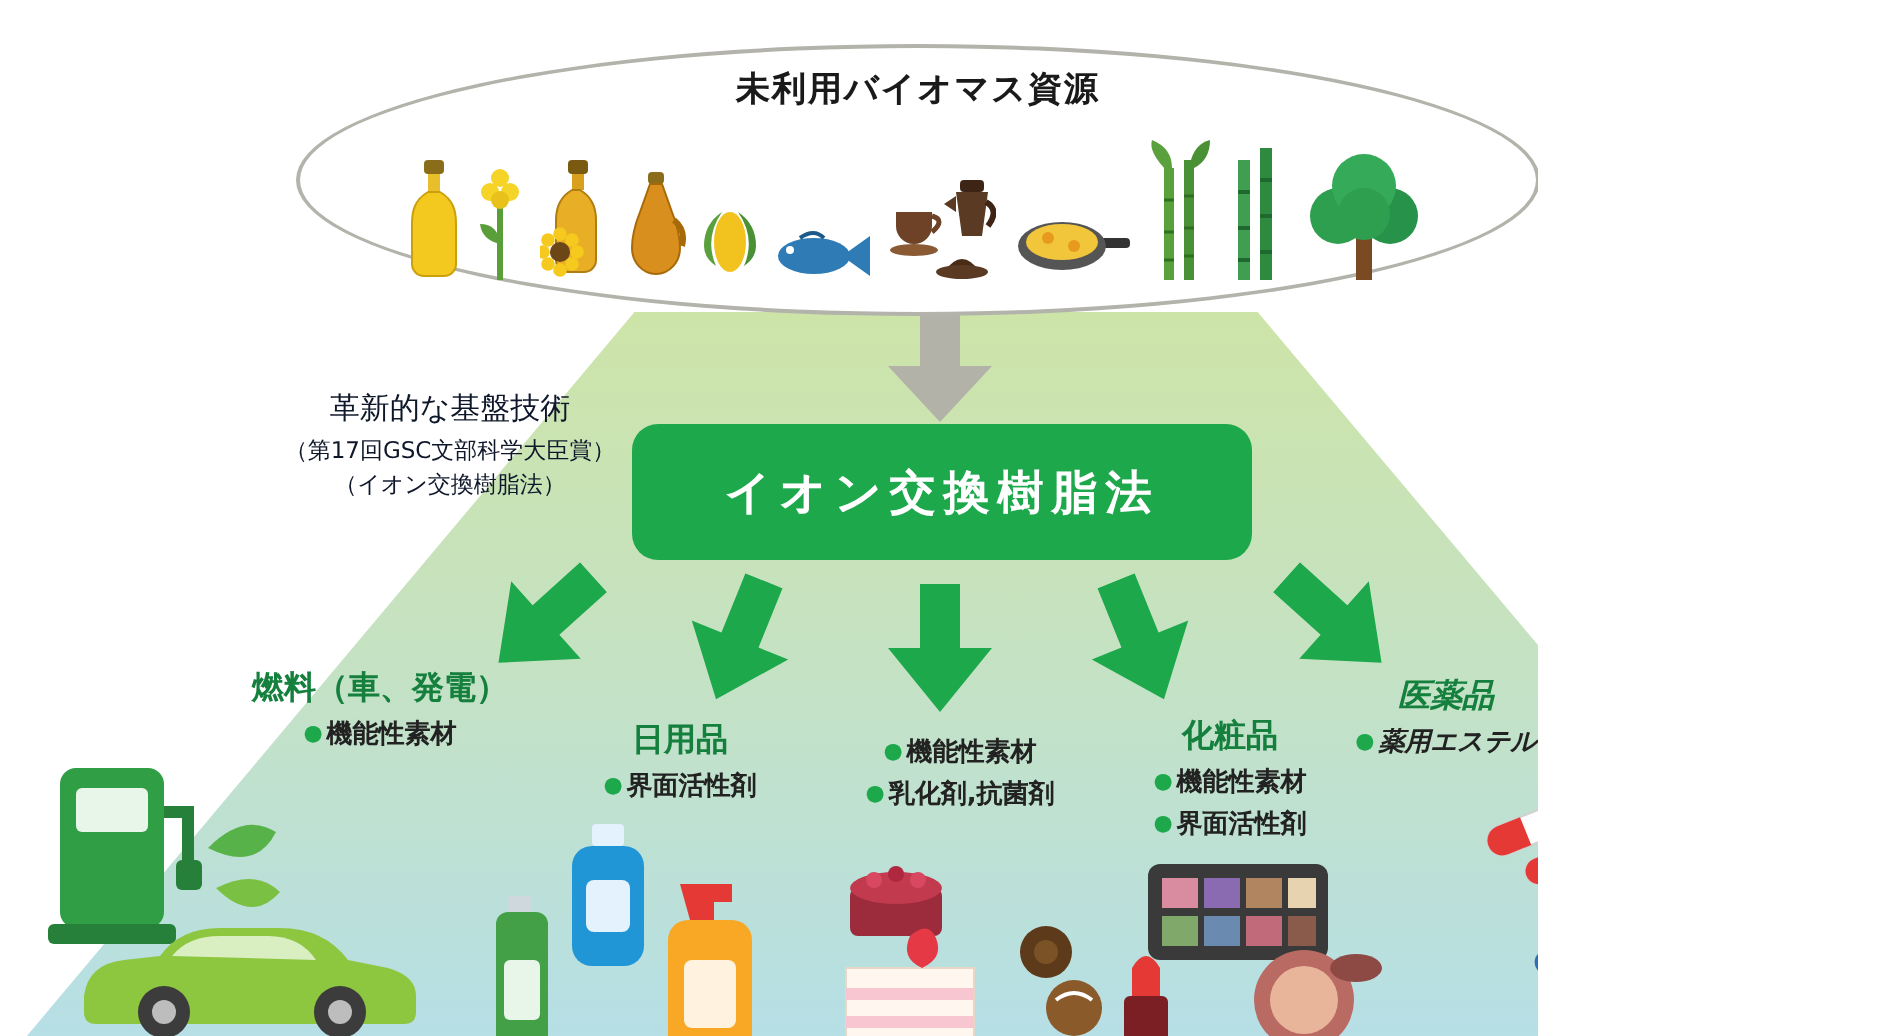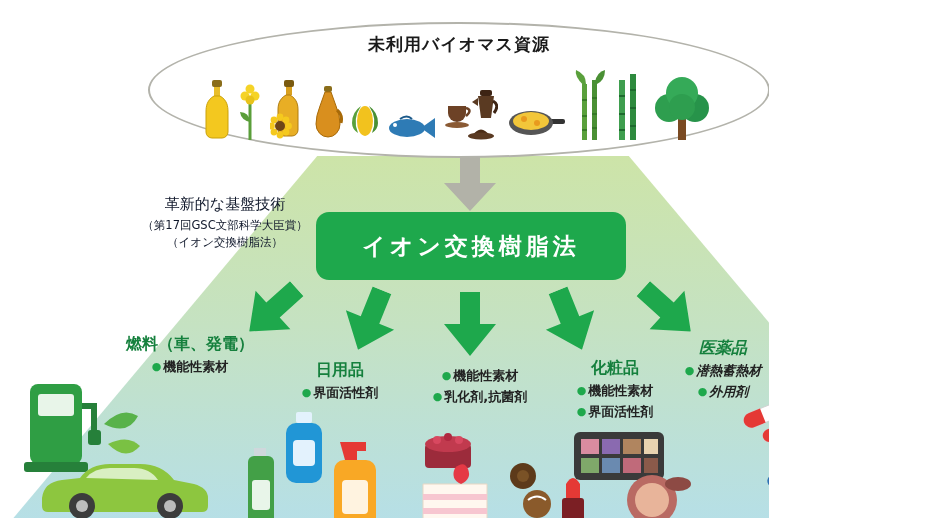--- a/index.html
+++ b/index.html
@@ -198,22 +198,21 @@
     <div class="cat-item"><span class="bullet">●</span><span>機能性素材</span></div>
     <div class="cat-item"><span class="bullet">●</span><span>乳化剤,抗菌剤</span></div>
   </div>
   <div class="category c4">
     <div class="cat-title">化粧品</div>
     <div class="cat-item"><span class="bullet">●</span><span>機能性素材</span></div>
     <div class="cat-item"><span class="bullet">●</span><span>界面活性剤</span></div>
   </div>
   <div class="category c5">
     <div class="cat-title">医薬品</div>
-    <div class="cat-item"><span class="bullet">●</span><span>潜熱蓄熱材</span></div>
-    <div class="cat-item"><span class="bullet">●</span><span>外用剤</span></div>
+    <div class="cat-item"><span class="bullet">●</span><span>薬用エステル</span></div>
   </div>
 
   <div class="illus i-fuel">
     <svg width="210" height="160" viewBox="0 0 210 160">
       <g>
           <rect x="18" y="18" width="52" height="80" rx="8" fill="#2f9e44"></rect>
           <rect x="26" y="28" width="36" height="22" rx="3" fill="#e8f5e9"></rect>
           <rect x="12" y="96" width="64" height="10" rx="3" fill="#26803a"></rect>
           <path d="M70 40 h12 v26" stroke="#26803a" stroke-width="6" fill="none"></path>
           <rect x="76" y="64" width="13" height="15" rx="3" fill="#26803a"></rect>

